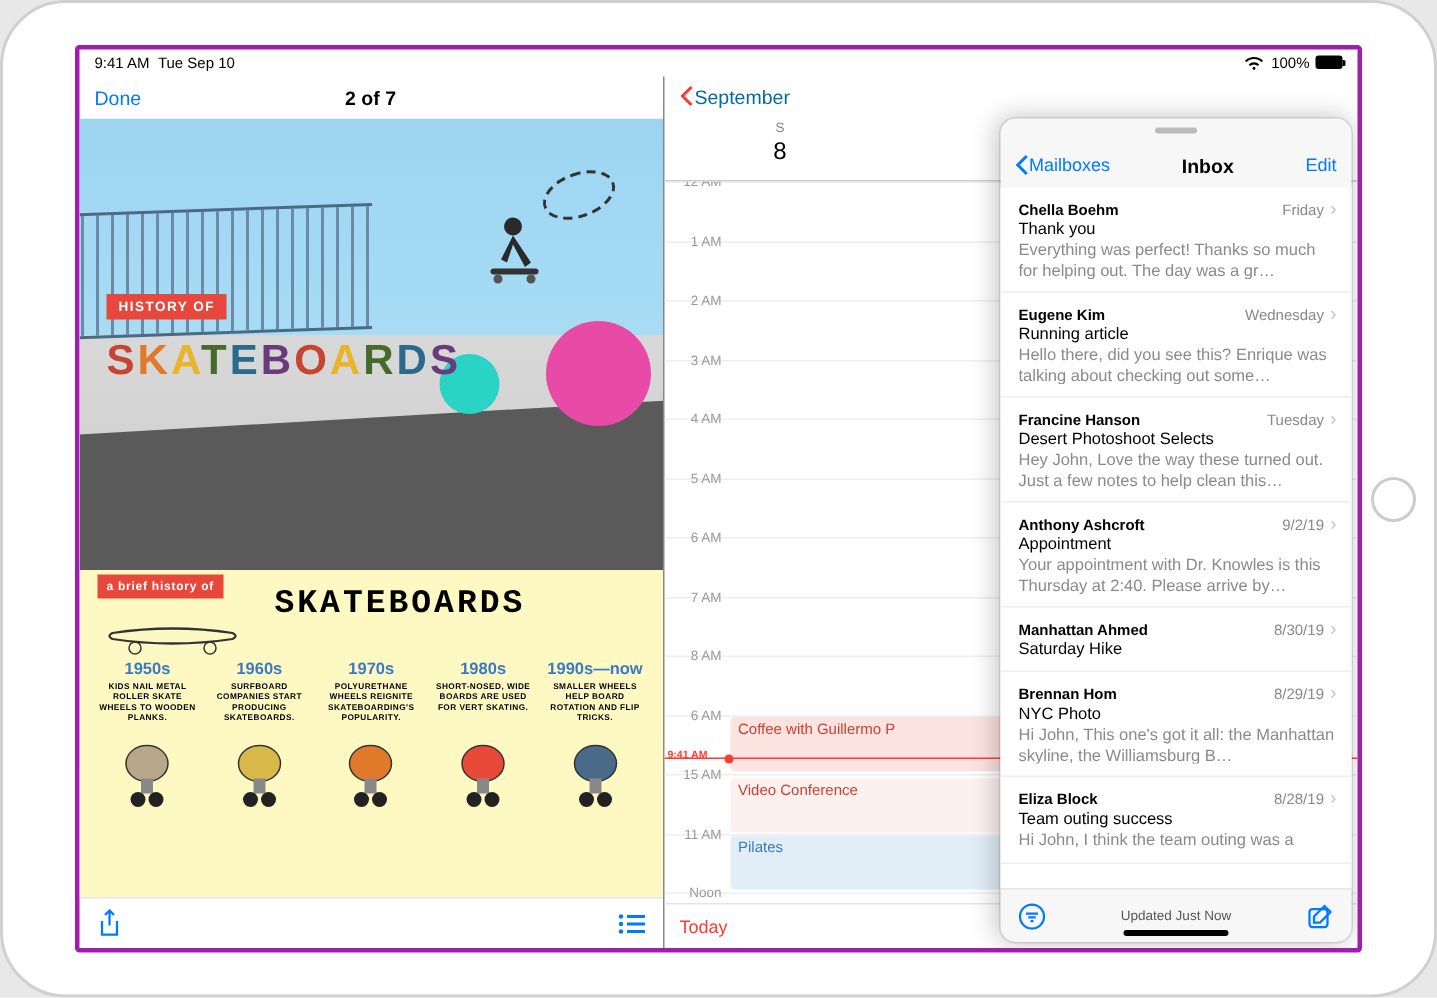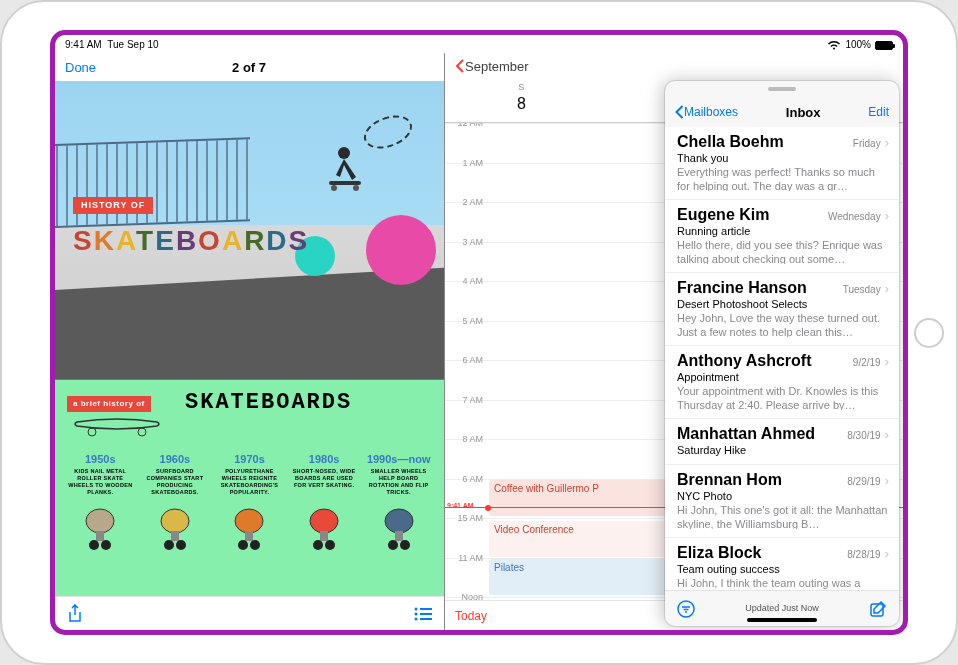--- a/index.html
+++ b/index.html
@@ -1,59 +1,59 @@
 <!DOCTYPE html>
 <html><head>
 <meta charset="utf-8">
 <style>
 *{margin:0;padding:0;box-sizing:border-box;-webkit-font-smoothing:antialiased}
 body{background:#e8e8e8;font-family:-apple-system,BlinkMacSystemFont,"Helvetica Neue",sans-serif;display:flex;align-items:center;justify-content:center;min-height:100vh}
 .ipad{width:958px;height:665px;background:#fff;border-radius:44px;border:2px solid #d0d0d0;position:relative;padding:28px 48px 28px 48px;display:flex}
 .home-btn{position:absolute;right:12px;top:50%;transform:translateY(-50%);width:30px;height:30px;border:2px solid #ccc;border-radius:50%;background:#fff}
-.screen{flex:1;background:#fff;border:5px solid #a21caf;border-radius:15px;position:relative;overflow:hidden}
+.screen{flex:1;background:#fff;border:3px solid #a21caf;border-radius:3px;position:relative;overflow:hidden}
 .status{position:absolute;top:0;left:0;right:0;height:18px;font-size:10px;display:flex;align-items:center;padding:0 10px;z-index:50}
 .status .l{flex:0 0 auto}
-.status .r{margin-left:auto;display:flex;align-items:flex-end;gap:4px}
+.status .r{margin-left:auto;display:flex;align-items:flex-start;gap:4px}
 .bat{display:inline-block;width:18px;height:9px;border:1px solid #000;border-radius:2px;position:relative;background:#000}
 .bat::after{content:'';position:absolute;right:-3px;top:2px;width:2px;height:4px;background:#000;border-radius:0 1px 1px 0}
 .split{display:flex;height:100%;padding-top:18px}
 .pane-l{width:390px;display:flex;flex-direction:column;border-right:1px solid #888}
 .pane-r{flex:1;position:relative}
 .book-bar{height:28px;display:flex;align-items:center;padding:0 10px;font-size:13px}
 .book-bar .done{color:#007aff;cursor:pointer}
 .book-bar .pg{flex:1;text-align:center;font-weight:600}
 .book-view{flex:1;overflow:hidden;position:relative}
 .page1{height:58%;background:linear-gradient(#9cd4f0 0%,#a8dcf5 48%,#d8d8d8 48%,#ccc 100%);position:relative;overflow:hidden}
 .fence{position:absolute;top:20%;left:-5%;width:55%;height:28%;border-top:2px solid #4a6a85;border-bottom:2px solid #4a6a85;transform:skewY(-2deg);background:repeating-linear-gradient(90deg,#6a8aa5 0 2px,transparent 2px 10px)}
 .ramp{position:absolute;bottom:0;left:0;width:100%;height:50%;background:#5a5a5a;clip-path:polygon(0 40%,100% 25%,100% 100%,0 100%)}
 .history-tag{position:absolute;left:18px;top:39%;background:#e8473c;color:#fff;font:700 9px/1 sans-serif;letter-spacing:1px;padding:4px 8px}
 .sk8-title{position:absolute;left:18px;top:49%;font:900 28px/1 sans-serif;letter-spacing:2px}
 .sk8-title span:nth-child(1){color:#c74433}.sk8-title span:nth-child(2){color:#e07a2a}.sk8-title span:nth-child(3){color:#e8b42a}.sk8-title span:nth-child(4){color:#476a2a}.sk8-title span:nth-child(5){color:#2a6a8a}.sk8-title span:nth-child(6){color:#6a3a7a}.sk8-title span:nth-child(7){color:#c74433}.sk8-title span:nth-child(8){color:#e8b42a}.sk8-title span:nth-child(9){color:#476a2a}.sk8-title span:nth-child(10){color:#2a6a8a}.sk8-title span:nth-child(11){color:#6a3a7a}
 .skater{position:absolute;right:18%;top:18%;width:60px;height:60px}
 .blob{position:absolute;border-radius:50%}
 .b1{width:70px;height:70px;background:#e84aa8;right:2%;top:45%}
 .b2{width:40px;height:40px;background:#2ad4c4;right:28%;top:52%}
 .squig{position:absolute;right:8%;top:12%;width:50px;height:30px;border:2px dashed #333;border-radius:50%;transform:rotate(-20deg)}
-.page2{height:42%;background:#86efac;padding:12px 12px;position:relative}
+.page2{height:42%;background:#fef9c3;padding:0 12px;position:relative}
 .brief{display:inline-block;background:#e8473c;color:#fff;font:700 8px/1 sans-serif;letter-spacing:0.5px;padding:4px 6px}
 .sk8h{font:700 22px/1 "Courier New",monospace;letter-spacing:2px;position:absolute;left:130px;top:12px}
 .sktch{position:absolute;left:12px;top:30px;width:100px;height:30px}
 .decades{display:flex;margin-top:42px;gap:8px}
 .dec{flex:1;text-align:center}
 .dec .yr{color:#3a79c4;font:700 11px/1 sans-serif}
 .dec .tx{font:700 5.5px/1.3 sans-serif;margin-top:3px;letter-spacing:0.3px}
 .wheels{display:flex;margin-top:8px;gap:8px}
 .wheel{flex:1;height:50px;display:flex;align-items:center;justify-content:center}
 .wheel svg{width:34px;height:44px}
 .book-tools{height:34px;display:flex;align-items:center;padding:0 12px;border-top:1px solid #e5e5e5}
 .book-tools .sp{flex:1}
 
 .cal{position:absolute;inset:0;display:flex;flex-direction:column;font-size:12px}
 .cal-top{height:26px;display:flex;align-items:center;padding:0 10px}
-.cal-top .back{color:#404040;font-size:13px;display:flex;align-items:center;cursor:pointer}
+.cal-top .back{color:#0369a1;font-size:13px;display:flex;align-items:center;cursor:pointer}
 .cal-days{display:flex;border-bottom:1px solid #ccc;height:44px}
 .dcol{flex:1;text-align:center;padding-top:4px;position:relative}
 .dcol .dw{font:400 9px/1 sans-serif;color:#888}
 .dcol .dn{font:400 16px/1 sans-serif;margin-top:4px}
 .dcol.today .dn{display:inline-block;width:22px;height:22px;line-height:22px;border-radius:11px;background:#ff3b30;color:#fff;font-weight:600;font-size:13px}
 .dcol.today .lbl{font:400 10px/1 sans-serif;color:#ff3b30;position:absolute;bottom:2px;left:0;right:0}
 .cal-grid{flex:1;overflow:hidden;position:relative}
 .hrow{height:39.5px;border-top:1px solid #eee;display:flex}
 .hrow .hl{width:44px;text-align:right;padding-right:6px;font:400 9px/1 sans-serif;color:#999;transform:translateY(-5px)}
 .hrow .hc{flex:1;position:relative}
@@ -70,21 +70,21 @@
 .mail{position:absolute;top:28px;right:4px;bottom:4px;width:234px;background:#f7f7f7;border-radius:10px;box-shadow:-2px 0 18px rgba(0,0,0,.25),0 0 0 1px rgba(0,0,0,.1);display:flex;flex-direction:column;font-size:12px;z-index:40}
 .mail-grab{height:16px;display:flex;align-items:center;justify-content:center}
 .mail-grab div{width:28px;height:4px;background:#bbb;border-radius:2px}
 .mail-nav{height:30px;display:flex;align-items:center;padding:0 10px}
 .mail-nav .mb{color:#007aff;display:flex;align-items:center;font-size:12px;cursor:pointer}
 .mail-nav .ti{flex:1;text-align:center;font-weight:700;font-size:13px}
 .mail-nav .ed{color:#007aff;cursor:pointer}
 .mlist{flex:1;overflow:hidden;background:#fff}
 .msg{padding:6px 10px 8px 12px;border-bottom:1px solid #eee;position:relative}
 .msg .row1{display:flex;align-items:baseline}
-.msg .from{font-weight:700;font-size:16px;flex:1}
+.msg .from{font-weight:700;font-size:10px;flex:1}
 .msg .dt{font-size:10px;color:#888}
 .msg .chv{color:#c7c7cc;margin-left:4px;font-size:13px}
 .msg .sub{font-size:11px;margin-top:1px}
 .msg .prev{font-size:11px;color:#8a8a8e;margin-top:1px;line-height:1.3;max-height:26px;overflow:hidden}
 .mail-bot{height:36px;display:flex;align-items:center;padding:0 12px;border-top:1px solid #e5e5e5;position:relative}
 .mail-bot .upd{flex:1;text-align:center;font:400 9px/1 sans-serif;color:#555}
 .mail-home{position:absolute;bottom:4px;left:50%;transform:translateX(-50%);width:70px;height:4px;background:#000;border-radius:2px}
 .ico-btn{color:#007aff;cursor:pointer}
 svg{display:block}
 </style>

